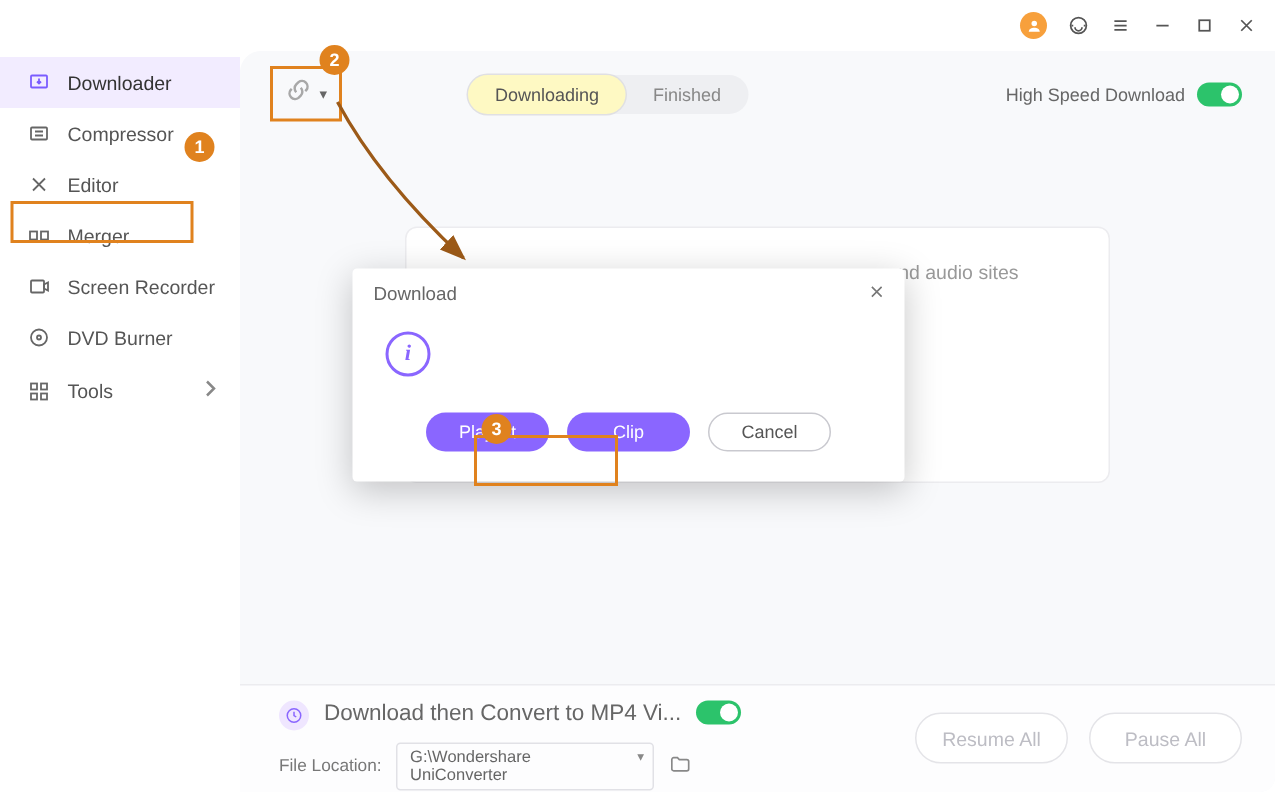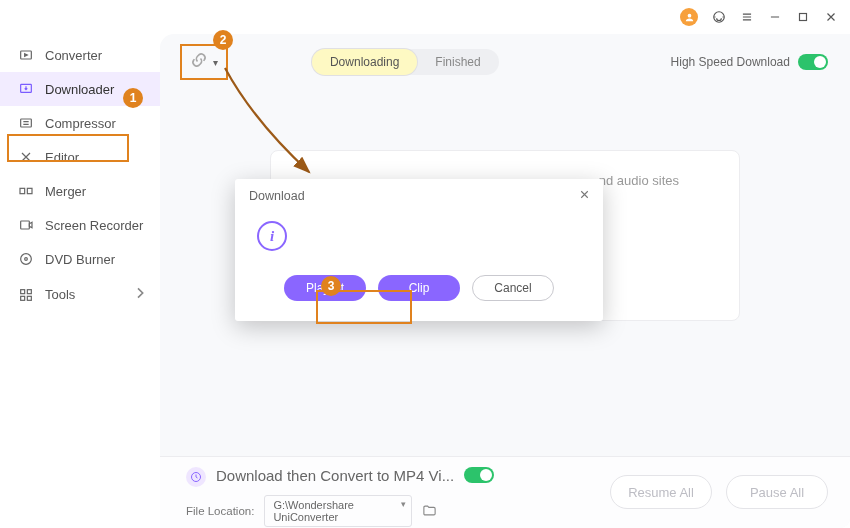--- a/index.html
+++ b/index.html
@@ -65,21 +65,21 @@
 .btn { width:82px; height:26px; border-radius:14px; font-size:12px; border:none; cursor:pointer; display:flex; align-items:center; justify-content:center; }
 .btn-primary { background:#8a66ff; color:#fff; }
 .btn-ghost { background:#fff; border:1px solid #c9c9cf; color:#555; }
 .highlight-box-3 { position:absolute; left:316px; top:290px; width:96px; height:34px; border:2px solid #e0821e; z-index:60; }
 .co3 { left:321px; top:276px; z-index:70; }
 
 .bottom-bar { position:absolute; left:0; right:0; bottom:0; height:72px; border-top:1px solid #ececef; background:#fdfdfe; padding:10px 20px 0 26px; }
 .bb-row1 { display:flex; gap:10px; font-size:15px; color:#666; }
 .clock-ic { width:20px; height:20px; border-radius:50%; background:#efe6ff; display:flex; align-items:center; justify-content:center; color:#8a66ff; }
 .bb-row2 { display:flex; align-items:center; gap:10px; font-size:11.5px; color:#777; margin-top:8px; }
-.path-box { border:1px solid #e1e1e6; border-radius:3px; padding:3px 18px 3px 8px; position:relative; font-size:11px; color:#666; width:148px; }
+.path-box { border:1px solid #e1e1e6; border-radius:3px; padding:3px 18px 3px 8px; position:relative; font-size:11px; color:#666; width:172px; }
 .path-box::after { content:'▾'; position:absolute; right:6px; top:3px; font-size:9px; color:#888; }
 .folder-ic { color:#888; }
 .bb-right { position:absolute; right:22px; top:18px; display:flex; gap:14px; }
 .big-btn { width:102px; height:34px; border-radius:18px; border:1px solid #e4e4e8; background:#fff; color:#bdbdc4; font-size:13px; display:flex; align-items:center; justify-content:center; cursor:pointer; }
 </style>
 </head>
 <body>
 
 <div class="titlebar">
   <span class="avatar">
@@ -113,29 +113,20 @@
   <span class="sys-icon">
       <svg viewBox="0 0 24 24" stroke="currentColor" stroke-width="2">
         <path d="M6 6l12 12M18 6L6 18"></path>
       </svg>
     </span>
 </div>
 
 <div class="main">
   <div class="sidebar">
     <ul class="nav">
-      <li>
-          <span class="ic">
-            <svg viewBox="0 0 24 24" fill="none" stroke="currentColor" stroke-width="1.8">
-              <rect x="4" y="6" width="16" height="12" rx="1"></rect>
-              <path d="M10 10l4 2-4 2z" fill="currentColor"></path>
-            </svg>
-          </span>
-          <span>Converter</span>
-        </li>
       <li class="active">
           <span class="ic">
             <svg viewBox="0 0 24 24" fill="none" stroke="currentColor" stroke-width="1.8">
               <rect x="4" y="5" width="16" height="12" rx="1"></rect>
               <path d="M12 8v5m-2-2l2 2 2-2"></path>
             </svg>
           </span>
           <span>Downloader</span>
         </li>
       <li>

